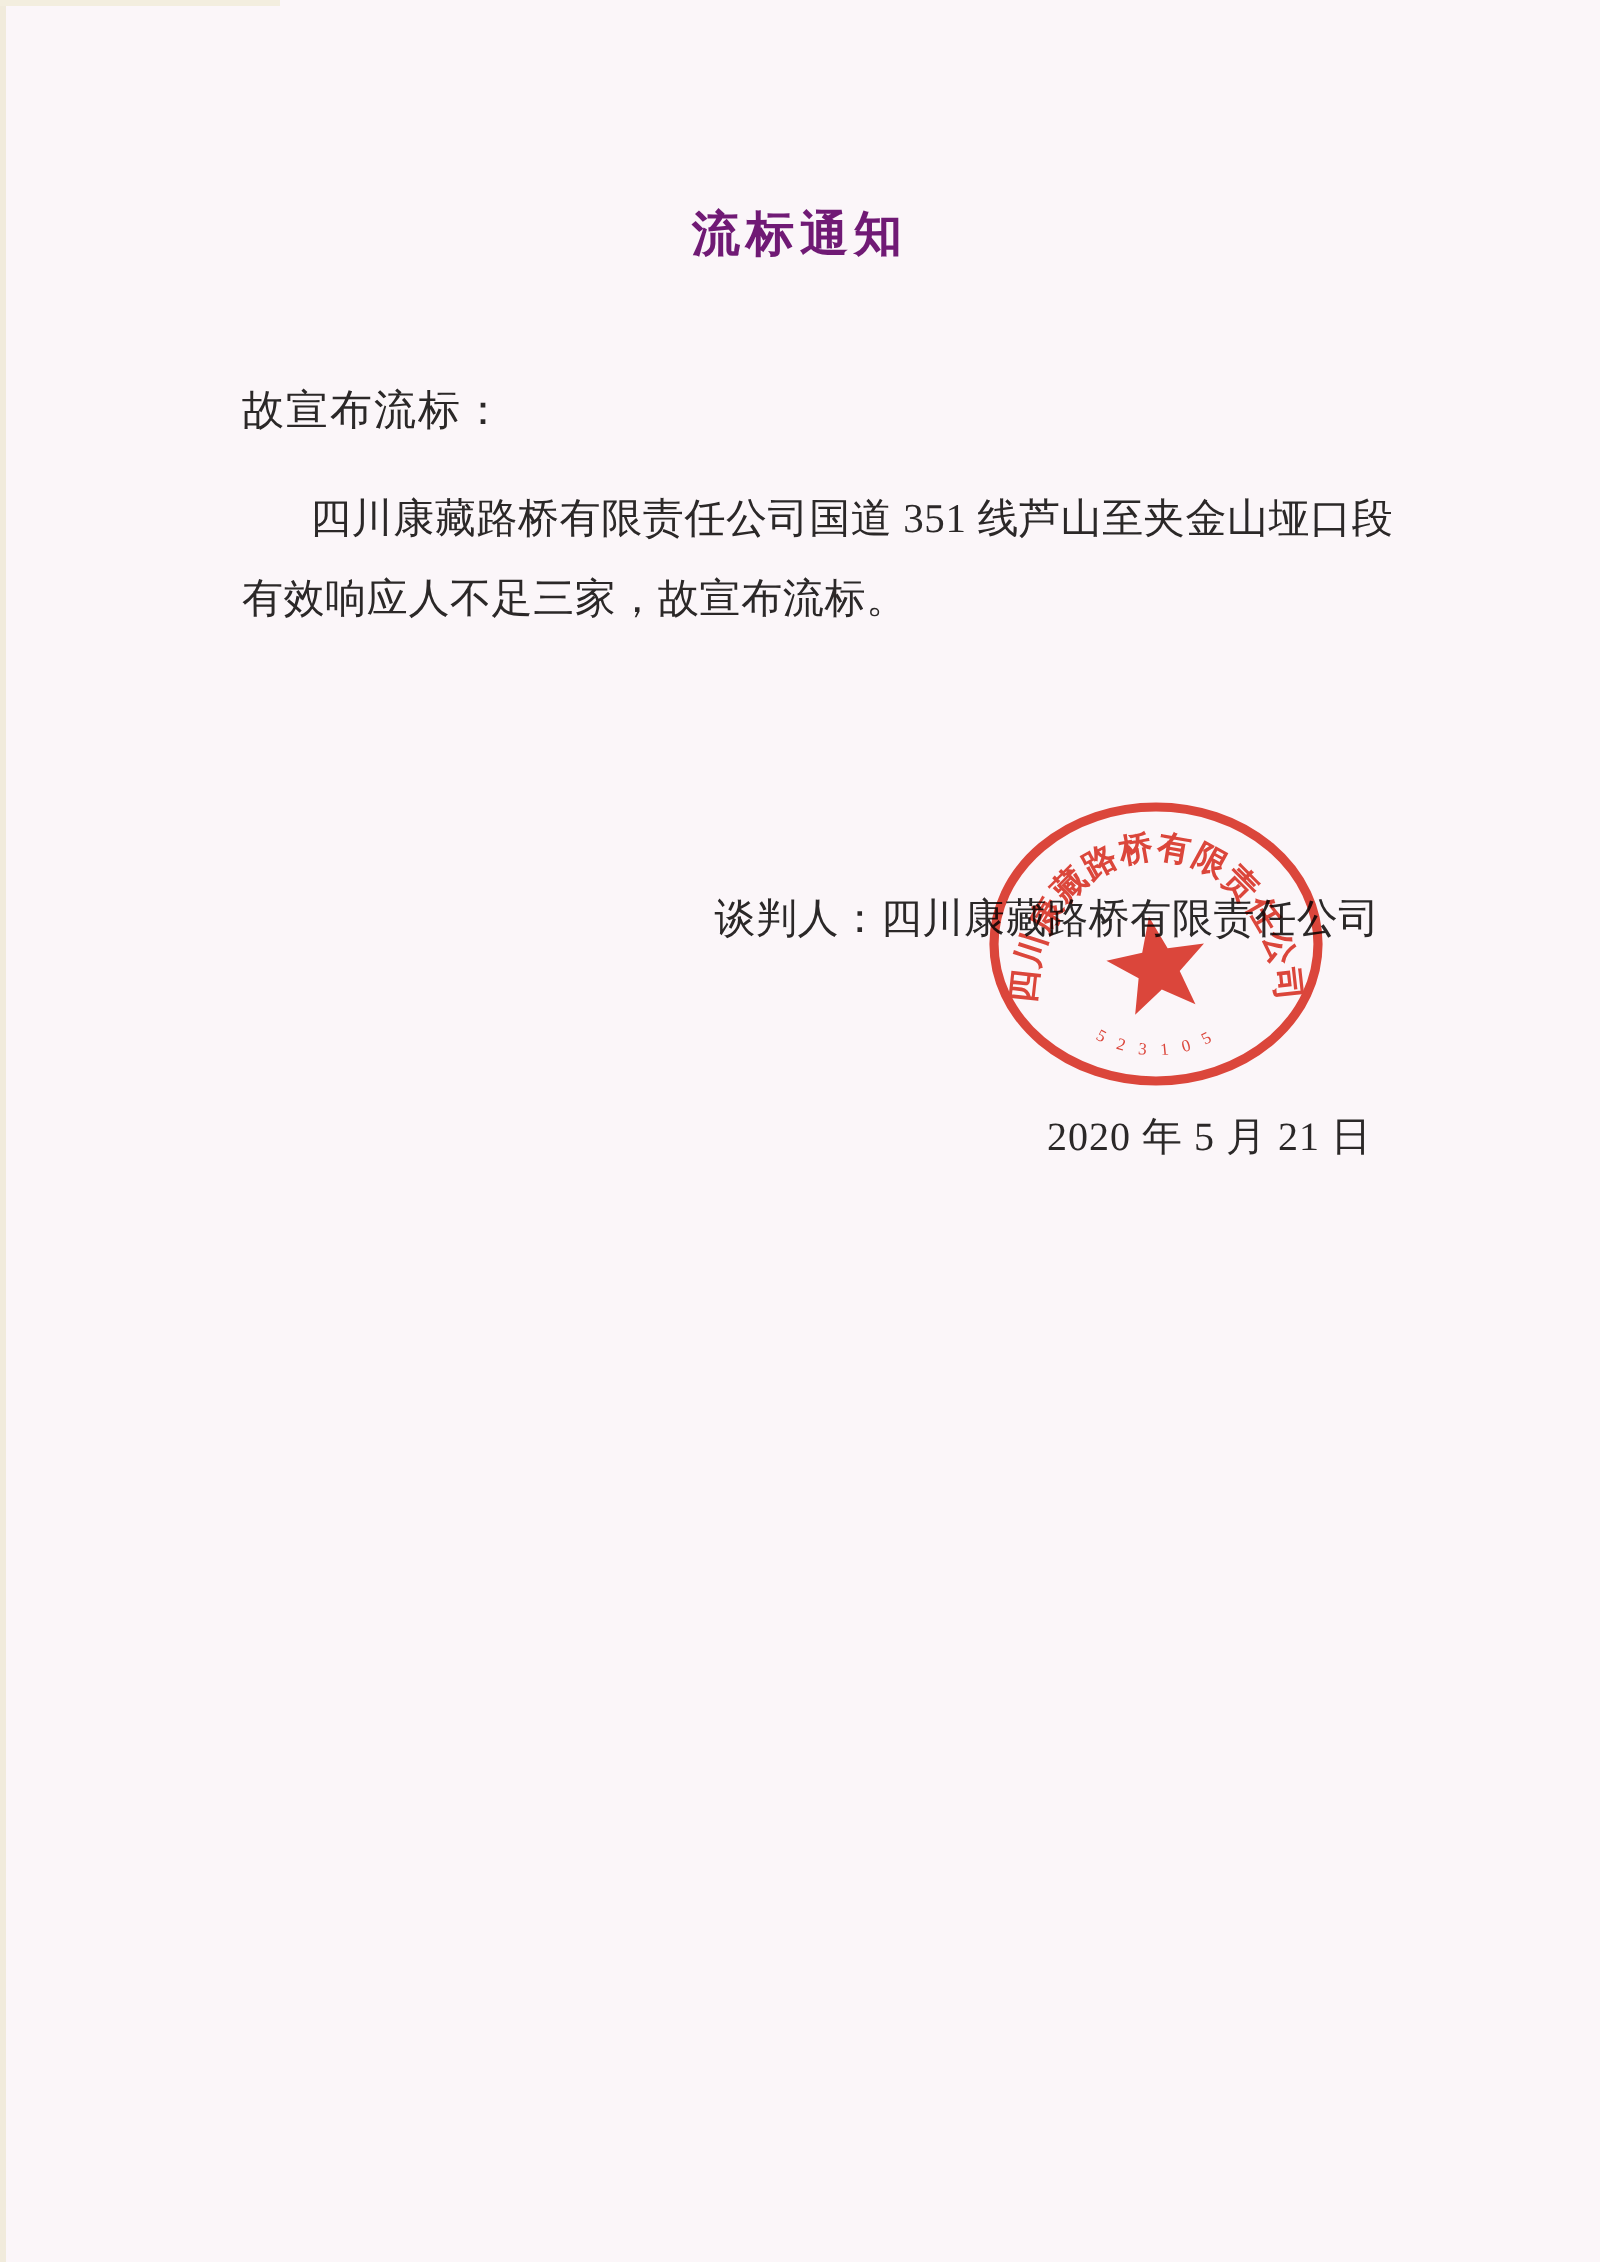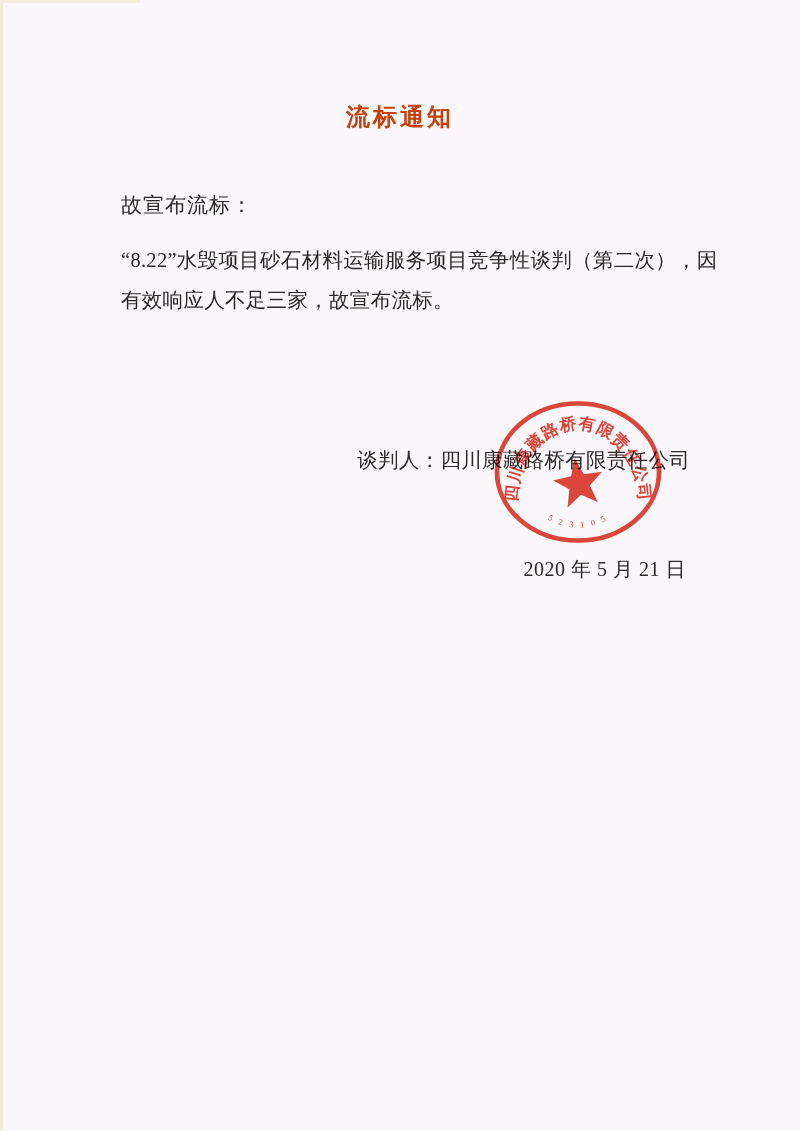--- a/index.html
+++ b/index.html
@@ -26,21 +26,21 @@
     width: 140px; height: 3px;
     background: #f3eedf;
   }
   .title {
     position: absolute;
     left: 0; top: 101px; width: 100%;
     text-align: center;
     font-size: 24px;
     font-weight: 600;
     letter-spacing: 3px;
-    color: #c2410c;
+    color: #701a75;
   }
   .salutation {
     position: absolute;
     left: 121px; top: 191px;
     font-size: 21px;
     letter-spacing: 1px;
   }
   .body-text {
     position: absolute;
     left: 121px; top: 240px;
@@ -84,21 +84,21 @@
 <div class="page">
 
   <div class="edge-left"></div>
   <div class="edge-top"></div>
 
   <div class="title">流标通知</div>
 
   <div class="salutation">故宣布流标：</div>
 
   <div class="body-text">
-    <div class="body-line">“8.22”水毁项目砂石材料运输服务项目竞争性谈判（第二次），因</div>
+    <div class="body-line indent">四川康藏路桥有限责任公司国道 351 线芦山至夹金山垭口段</div>
     <div class="body-line">有效响应人不足三家，故宣布流标。</div>
   </div>
 
   <div class="signer">谈判人：四川康藏路桥有限责任公司</div>
 
   <div class="date">2020 年 5 月 21 日</div>
 
   <svg class="seal" viewBox="0 0 172 146" aria-hidden="true">
     <defs>
       <path id="sealArc" d="M 25,104 A 61,74 0 1 1 147,104" fill="none"></path>

